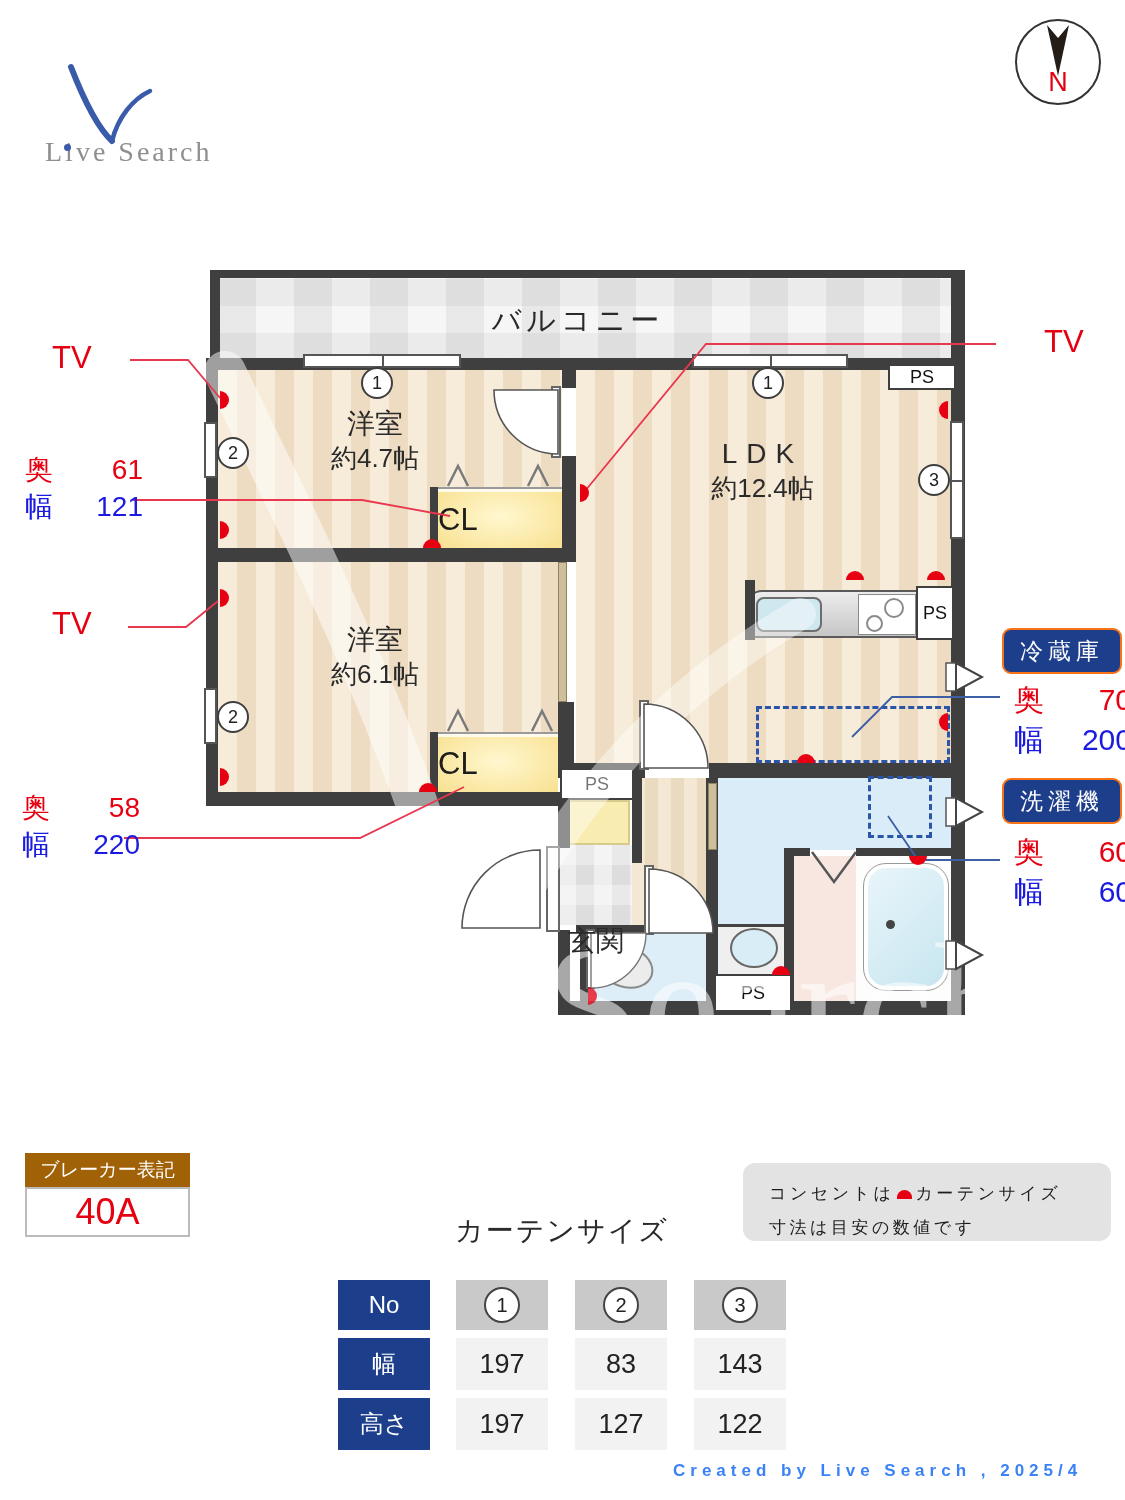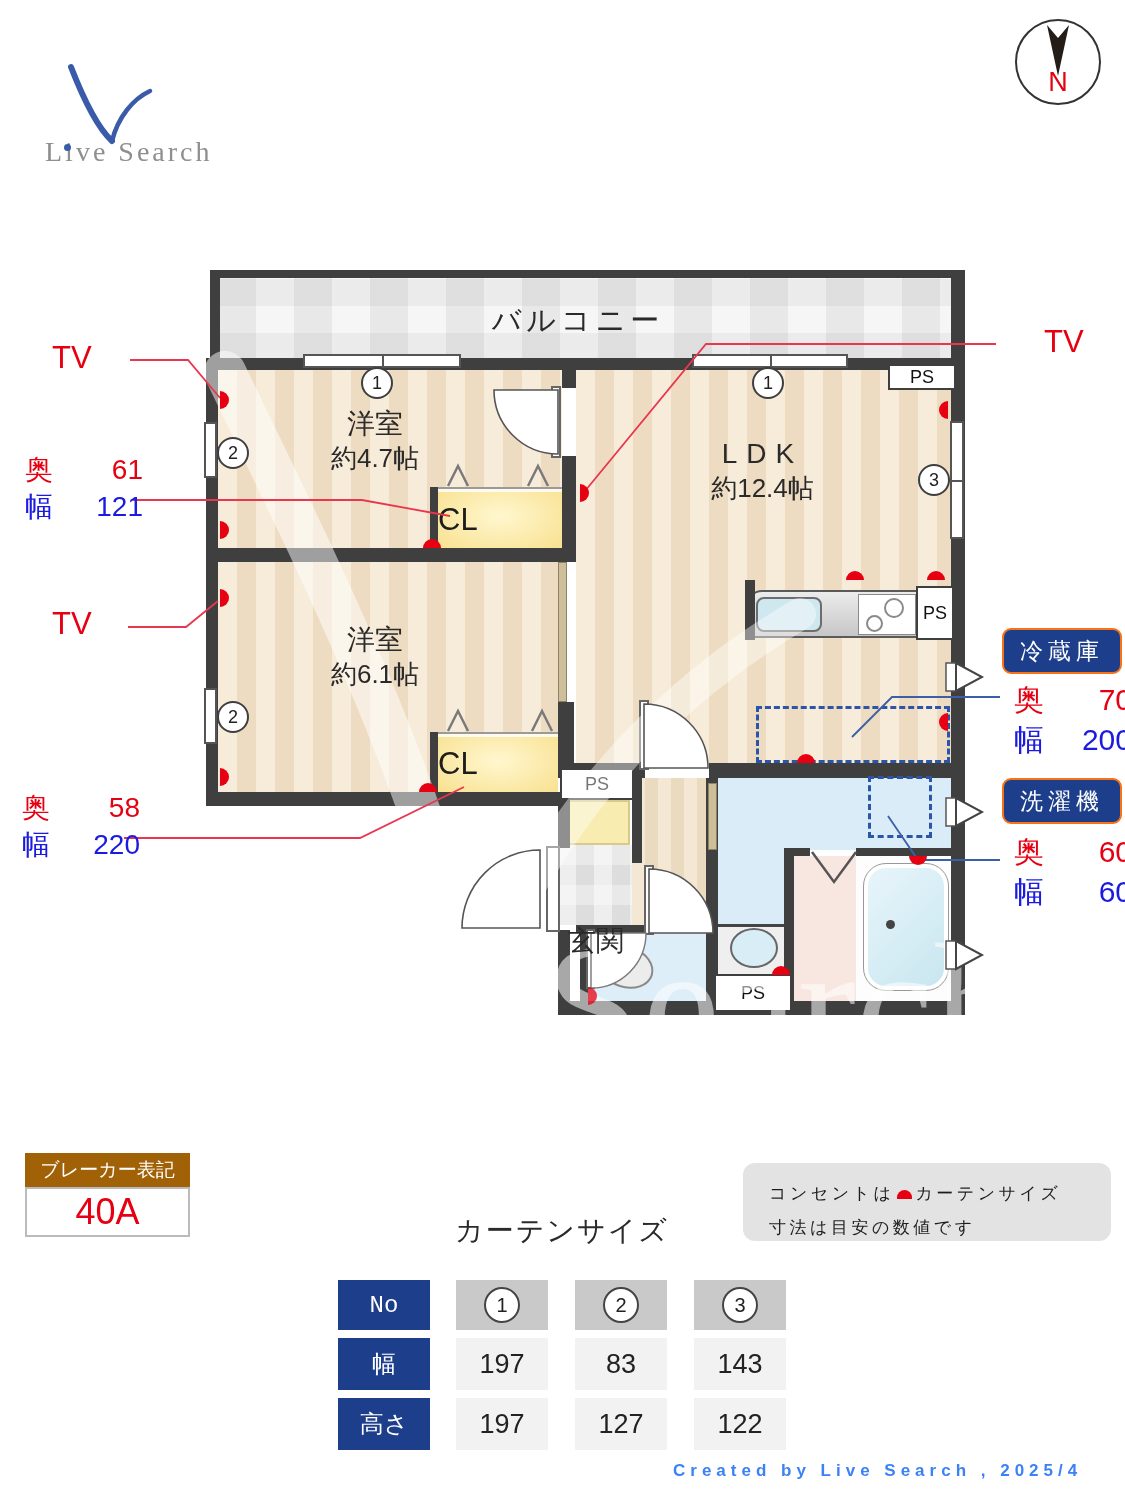--- a/index.html
+++ b/index.html
@@ -55,21 +55,21 @@
   .brk-b{position:absolute;background:#fff;border:2px solid #bbb;box-sizing:border-box;
          display:flex;align-items:center;justify-content:center;font-size:36px;color:#e60012;}
   
   .note{position:absolute;background:#e3e3e3;border-radius:12px;padding:14px 0 10px 26px;
         font-size:17px;letter-spacing:3.5px;line-height:2.0;color:#1c1c1c;box-sizing:border-box;}
   .dome-inline{display:inline-block;width:15px;height:9px;background:#e60012;
                border-radius:8px 8px 0 0;margin:0 3px;}
   
   .ct-title{position:absolute;font-size:28px;color:#2a2a2a;text-align:center;letter-spacing:2px;}
   .ct-cell{position:absolute;display:flex;align-items:center;justify-content:center;box-sizing:border-box;}
-  .ct-head{background:#1d3f8b;color:#fff;font-size:24px;font-family:Liberation Mono, monospace;}
+  .ct-head{background:#1d3f8b;color:#fff;font-size:24px;}
   .ct-col{background:#c9c9c9;}
   .ct-val{background:#f2f2f2;font-size:27px;color:#222;}
   .ct-circle{width:36px;height:36px;border-radius:50%;background:#fff;border:2px solid #444;
              box-sizing:border-box;display:flex;align-items:center;justify-content:center;
              font-size:20px;color:#222;}
   .credit{position:absolute;font-size:17px;font-weight:bold;letter-spacing:5px;color:#3b82f6;}
   .logo-text{position:absolute;font-family:"Liberation Serif",serif;font-size:28px;
              letter-spacing:3px;color:#8f8f8f;}
   .compass{position:absolute;width:86px;height:86px;border:2.5px solid #333;border-radius:50%;
            background:#fff;box-sizing:border-box;}

